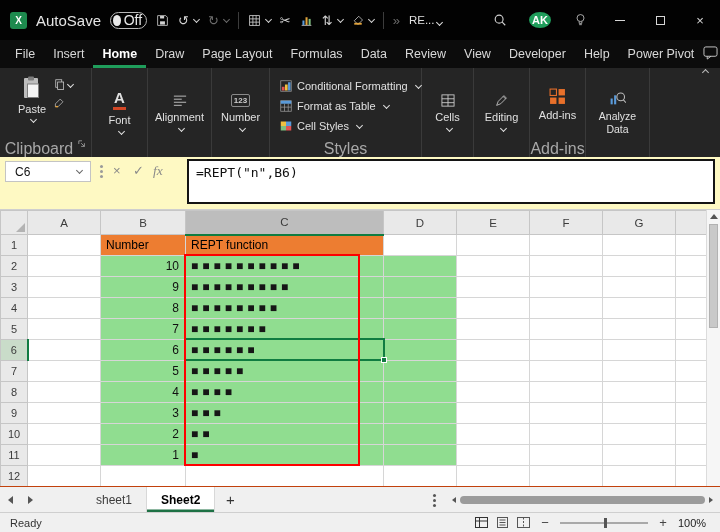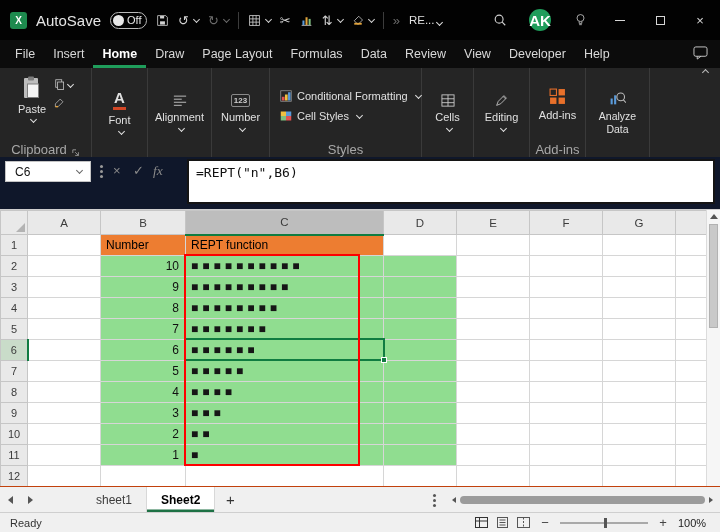--- a/index.html
+++ b/index.html
@@ -6,65 +6,65 @@
 html,body{width:720px;height:532px;overflow:hidden}
 body{font-family:"Liberation Sans",sans-serif;background:#fff;color:#222;font-size:12px}
 .app{position:relative;width:720px;height:532px;display:flex;flex-direction:column}
 
 
 .titlebar{height:40px;background:#020202;display:flex;align-items:center;color:#d6d6d6;padding-left:10px;gap:9px;flex:0 0 auto}
 .appicon{width:17px;height:17px;background:#1d8a4e;border-radius:3px;color:#fff;font-weight:bold;font-size:10px;display:flex;align-items:center;justify-content:center;flex:0 0 auto}
 .tb-label{font-size:15px;color:#e4e4e4;white-space:nowrap}
 .toggle{width:37px;height:17px;border:1px solid #b9b9b9;border-radius:9px;display:flex;align-items:center;padding:1px 4px 1px 2px;gap:3px;flex:0 0 auto}
 .knob{width:11px;height:11px;border-radius:50%;background:#e8e8e8}
-.tgl-txt{font-size:11px;color:#e8e8e8}
+.tgl-txt{font-size:14px;color:#e8e8e8}
 .tbi{display:flex;align-items:center;gap:2px;font-size:13px;color:#d2d2d2;line-height:1}
 .tbi.dim{color:#6b6b6b}
 .sep{width:1px;height:17px;background:#3c3c3c;flex:0 0 auto}
 .chv{display:inline-block;width:5px;height:5px;border-right:1px solid currentColor;border-bottom:1px solid currentColor;transform:rotate(45deg);margin-left:3px;position:relative;top:-1px}
 .chv-up{transform:rotate(-135deg);top:2px}
 .wbname{font-size:11.5px;display:flex;align-items:flex-end;color:#e0e0e0;white-space:nowrap}
 .tb-right{margin-left:auto;display:flex;align-items:center}
 .tb-rbtn{width:40px;height:40px;display:flex;align-items:center;justify-content:center}
-.avatar{width:22px;height:22px;border-radius:50%;background:#1f9d5b;color:#fff;font-size:15px;font-weight:bold;display:flex;align-items:center;justify-content:center}
+.avatar{width:22px;height:16px;border-radius:50%;background:#1f9d5b;color:#fff;font-size:11px;font-weight:bold;display:flex;align-items:center;justify-content:center}
 .winbtn{width:40px;height:40px;display:flex;align-items:center;justify-content:center;color:#d6d6d6;font-size:13px}
 .min-glyph{width:10px;height:1px;background:#d6d6d6}
 .max-glyph{width:9px;height:9px;border:1px solid #d6d6d6}
 
 
 .menubar{height:28px;background:#0c0c0c;display:flex;align-items:center;color:#d9d9d9;font-size:12.5px;padding-left:6px;flex:0 0 auto}
 .mtab{height:28px;display:flex;align-items:center;padding:0 9px;white-space:nowrap}
 .mtab.active{color:#fff;font-weight:700;box-shadow:inset 0 -3px 0 #1f9d5b}
 .mb-right{margin-left:auto;display:flex;align-items:center;gap:14px;padding-right:12px}
 
 
 .ribbon{height:89px;background:#252525;color:#e0e0e0;display:flex;flex:0 0 auto;position:relative}
 .rgrp{display:flex;flex-direction:column;border-right:1px solid #3a3a3a;height:100%}
 .rgrp-body{flex:1;display:flex;align-items:center;justify-content:center}
-.rgrp-label{height:17px;display:flex;align-items:flex-end;justify-content:center;font-size:13px;color:#a8a8a8;gap:5px}
+.rgrp-label{height:17px;display:flex;align-items:flex-start;justify-content:center;font-size:16px;color:#a8a8a8;gap:5px}
 .rlabel{font-size:11px;color:#e0e0e0;white-space:nowrap}
 .collapsed .rgrp-body{flex-direction:column;gap:4px}
 .clipgrp{width:92px}
 .clip-body{display:flex;align-items:flex-start;justify-content:center;gap:8px;padding-top:8px}
 .paste-stack{display:flex;flex-direction:column;align-items:center;gap:3px}
 .small-btns{display:flex;flex-direction:column;gap:6px;padding-top:3px}
 .small-btns span{display:flex;align-items:center}
 .fontA{font-size:15px;font-weight:bold;color:#e0e0e0;line-height:1.1;border-bottom:3px solid #d24726;padding:0 1px}
 .numicon{font-size:8px;font-weight:bold;color:#cfcfcf;border:1px solid #8a8a8a;padding:1px 2px;border-radius:2px}
 .stylesgrp{width:152px}
 .styles-col{flex:1;display:flex;flex-direction:column;justify-content:center;gap:2px;padding:4px 0 0 10px;align-items:flex-start}
 .style-item{display:flex;align-items:center;gap:5px;font-size:11px;height:18px;color:#e0e0e0}
 .addinsgrp{width:56px}
 .analyzegrp{width:64px}
 .an-label{font-size:10.5px;line-height:1.15;text-align:center;color:#e0e0e0}
 .collapse-btn{position:absolute;right:12px;bottom:9px;color:#bdbdbd}
 .ribbon-rest{flex:1;border-right:none}
 
 
-.formulabar{height:53px;background:#0f172a;border-bottom:1px solid #cfcfcf;position:relative;flex:0 0 auto}
+.formulabar{height:53px;background:#fef9c3;border-bottom:1px solid #cfcfcf;position:relative;flex:0 0 auto}
 .namebox{position:absolute;left:5px;top:4px;width:86px;height:21px;border:1px solid #c4c4c4;display:flex;align-items:center;font-size:12px;color:#111;padding-left:9px;background:#fff}
 .namebox .chv{margin-left:auto;margin-right:8px;color:#666}
 .vdots{width:3px;height:3px;background:#9a9a9a;border-radius:50%;box-shadow:0 -5px 0 #9a9a9a,0 5px 0 #9a9a9a}
 .fb-dots{position:absolute;left:100px;top:13px}
 .fb-x{position:absolute;left:113px;top:6px;font-size:13px;color:#8a8a8a}
 .fb-ck{position:absolute;left:133px;top:6px;font-size:13px;color:#8a8a8a}
 .fb-fx{position:absolute;left:153px;top:6px;font-family:"Liberation Serif",serif;font-style:italic;font-size:13.5px;color:#8a8a8a}
 .formulabox{position:absolute;left:187px;top:2px;right:5px;bottom:5px;border:2px solid #141414;background:#fff;padding:4px 7px;font-family:"DejaVu Sans Mono",monospace;font-size:13px;color:#111}
 
 
@@ -213,20 +213,21 @@
     <span class="mtab">Insert</span>
     <span class="mtab active">Home</span>
     <span class="mtab">Draw</span>
     <span class="mtab">Page Layout</span>
     <span class="mtab">Formulas</span>
     <span class="mtab">Data</span>
     <span class="mtab">Review</span>
     <span class="mtab">View</span>
     <span class="mtab">Developer</span>
     <span class="mtab">Help</span>
+    <span class="mtab">Power Pivot</span>
     <span class="mb-right">
       <span>
         <svg width="15" height="14" viewBox="0 0 16 15">
             <rect x="1" y="1" width="14" height="10" rx="2" fill="none" stroke="#cfcfcf"></rect>
             <path d="M4.5 11v3l4-3" fill="none" stroke="#cfcfcf"></path>
           </svg>
       </span>
 
     </span>
   </div>
@@ -301,20 +302,29 @@
               <rect x="1" y="1" width="14" height="14" fill="none" stroke="#9a9a9a"></rect>
               <rect x="2.5" y="9" width="3.6" height="5" fill="#e05252"></rect>
               <rect x="6.6" y="6" width="3.6" height="8" fill="#f0c040"></rect>
               <rect x="10.7" y="3" width="3.4" height="11" fill="#5a9ad9"></rect>
             </svg>
           <span>Conditional Formatting</span>
           <span class="chv"></span>
         </span>
         <span class="style-item">
           <svg width="12" height="12" viewBox="0 0 16 16">
+              <rect x="1" y="1" width="14" height="14" fill="none" stroke="#9a9a9a"></rect>
+              <rect x="1" y="1" width="14" height="4" fill="#5a9ad9"></rect>
+              <path d="M1 9.5h14M6 5v10M11 5v10" stroke="#9a9a9a"></path>
+            </svg>
+          <span>Format as Table</span>
+          <span class="chv"></span>
+        </span>
+        <span class="style-item">
+          <svg width="12" height="12" viewBox="0 0 16 16">
               <rect x="1" y="2" width="7" height="6" fill="#f0c040"></rect>
               <rect x="8" y="2" width="7" height="6" fill="#5a9ad9"></rect>
               <rect x="1" y="8" width="7" height="6" fill="#7fbf7f"></rect>
               <rect x="8" y="8" width="7" height="6" fill="#e05252"></rect>
             </svg>
           <span>Cell Styles</span>
           <span class="chv"></span>
         </span>
       </div>
       <div class="rgrp-label">

